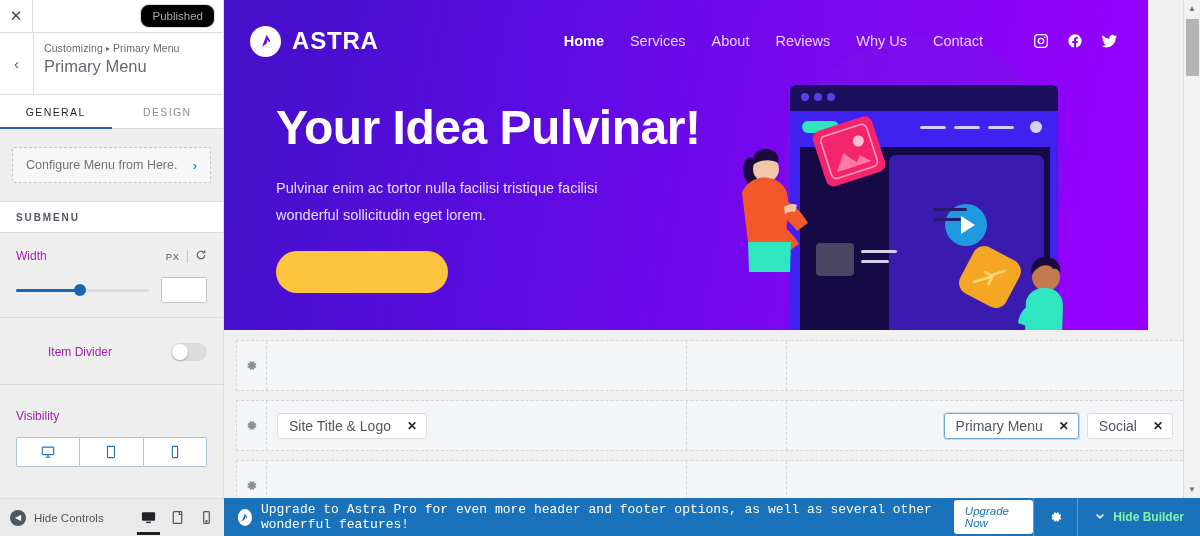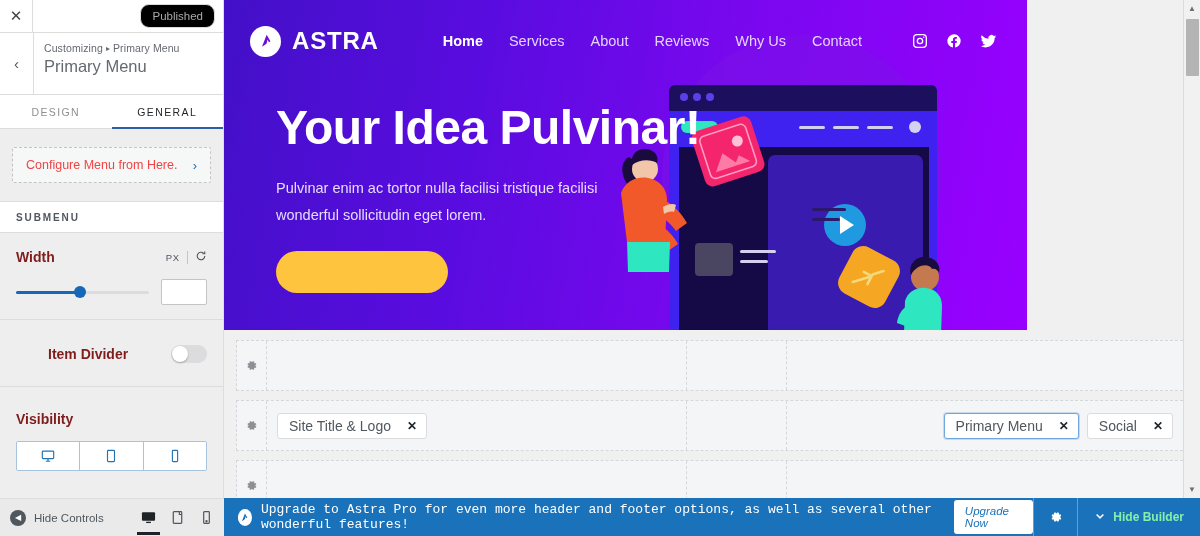--- a/index.html
+++ b/index.html
@@ -60,32 +60,32 @@
     content: ""; position: absolute; left: 0; right: 0; bottom: -1px;
     height: 2px; background: #2a5fa8;
   }
 
   .sb-section { padding: 18px 12px; }
   .configure-box {
     border: 1px dashed #c3c4c7; background: #f6f7f7;
     height: 36px; display: flex; align-items: center; justify-content: space-between;
     padding: 0 13px; cursor: pointer; border-radius: 2px;
   }
-  .configure-box span { font-size: 12.5px; color: #ef4444; }
+  .configure-box span { font-size: 12.5px; color: #737373; }
   .configure-box .chev { color: #2271b1; font-size: 13px; }
 
   .submenu-head {
     background: #fff; border-top: 1px solid #ddd; border-bottom: 1px solid #ddd;
     height: 32px; display: flex; align-items: center; padding: 0 16px;
     font-size: 10px; letter-spacing: 1.9px; color: #50575e; font-weight: 600;
   }
 
   .ctl { padding: 16px 16px 14px; border-bottom: 1px solid #dcdcde; }
   .ctl-row { display: flex; align-items: center; justify-content: space-between; }
-  .ctl-label { font-size: 14px; color: #7f1d1d; font-weight: 700; }
+  .ctl-label { font-size: 12px; color: #a21caf; font-weight: 400; }
   .unit-grp { display: flex; align-items: center; gap: 7px; }
   .unit-px { font-size: 9.5px; color: #50575e; letter-spacing: .8px; cursor: pointer; }
   .unit-div { width: 1px; height: 13px; background: #c3c4c7; }
   .reset-ic { color: #50575e; font-size: 12px; cursor: pointer; line-height: 1; }
 
   .slider-row { display: flex; align-items: center; gap: 12px; margin-top: 14px; }
   .slider { flex: 1; position: relative; height: 14px; cursor: pointer; }
   .slider .track {
     position: absolute; top: 6px; left: 0; right: 0; height: 3px;
     background: #dcdcde; border-radius: 2px;
@@ -140,21 +140,21 @@
     content: ""; position: absolute; left: -4px; right: -4px; bottom: -10px;
     height: 3px; background: #1d2327;
   }
 
   
   #preview {
     position: absolute; left: 224px; top: 0;
     width: 976px; height: 536px; background: #f0f0f1; overflow: hidden;
   }
   .hero {
-    position: relative; height: 330px; width: 803px;
+    position: relative; height: 330px; width: 924px;
     background: linear-gradient(100deg, #4310c8 0%, #5a0ce0 32%, #7a07ef 62%, #9900ff 100%);
     overflow: hidden;
   }
   .site-header {
     position: relative; z-index: 3;
     height: 82px; display: flex; align-items: center;
     padding: 0 30px 0 26px;
   }
   .brand { display: flex; align-items: center; gap: 11px; }
   .brand-badge {
@@ -263,22 +263,22 @@
       <div class="back-btn">‹</div>
       <div class="panel-titles">
         <div class="breadcrumb">
           <span>Customizing</span><span class="sep">▸</span><span>Primary Menu</span>
         </div>
         <div class="panel-title">Primary Menu</div>
       </div>
     </div>
 
     <div class="tabs">
+      <div class="tab active">GENERAL</div>
       <div class="tab">DESIGN</div>
-      <div class="tab active">GENERAL</div>
     </div>
 
     <div class="sb-section">
       <div class="configure-box">
         <span>Configure Menu from Here.</span>
         <span class="chev">›</span>
       </div>
     </div>
 
     <div class="submenu-head">SUBMENU</div>

